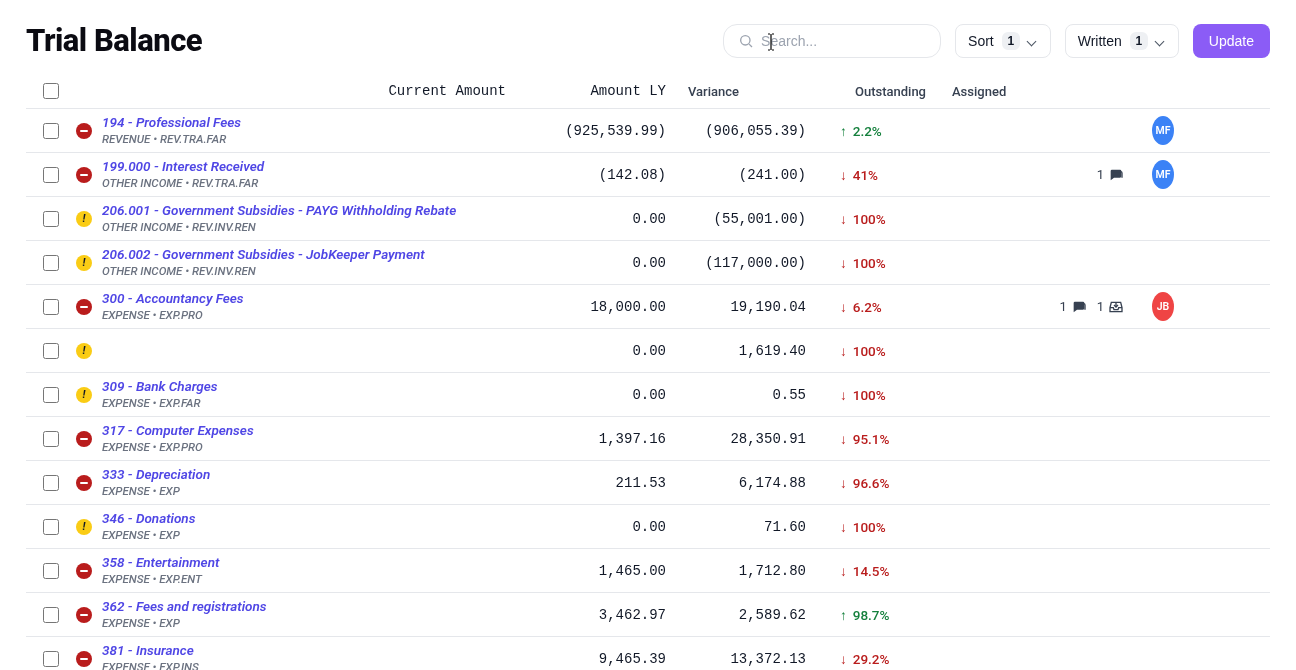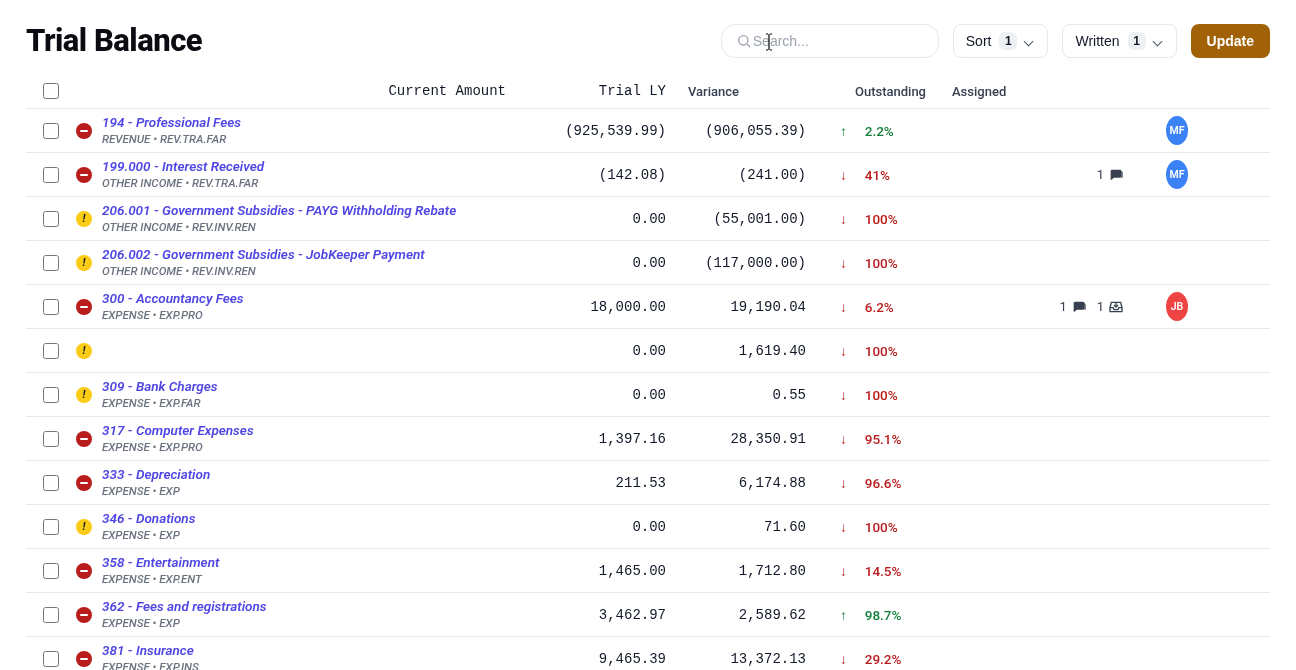--- a/index.html
+++ b/index.html
@@ -13,21 +13,21 @@
   .wrap { padding: 22px 26px 0 26px; width: 1296px; }
   .top {
     display: flex; align-items: center; justify-content: space-between;
     margin-bottom: 20px;
   }
   .title {
     font-size: 31px; font-weight: 800; letter-spacing: -0.5px; color:#0b0b12;
   }
   .controls { display: flex; align-items: center; gap: 14px; }
   .search {
-    display: flex; align-items: center; gap: 1px;
+    display: flex; align-items: center; gap: 7px;
     width: 218px; height: 34px; padding: 8px 14px;
     border: 1px solid #e5e7eb; border-radius: 14px;
     color:#6b7280;
   }
   .search input {
     border:none; outline:none; font-size:14px; width:100%; color:#374151;
   }
   .search input::placeholder { color:#9ca3af; }
   .pillbtn {
     display:flex; align-items:center; gap:8px;
@@ -36,21 +36,21 @@
     font-size:14px; color:#111827; cursor:pointer;
   }
   .badge {
     background:#eef0f3; color:#111827; border-radius:6px;
     min-width:18px; height:18px; font-size:12px;
     display:inline-flex; align-items:center; justify-content:center;
     font-weight:600; padding:0 5px;
   }
   .primary {
     height:34px; padding:0 16px; border:none; border-radius:8px;
-    background:#a16207; color:#fff; font-weight:700; font-size:14px; cursor:pointer;
+    background:#8b5cf6; color:#fff; font-weight:400; font-size:14px; cursor:pointer;
   }
   .chev { width:10px; height:10px; display:inline-block; position:relative; }
   .chev::after {
     content:""; position:absolute; left:0; top:2px;
     width:6px; height:6px; border-right:1.5px solid #4b5563; border-bottom:1.5px solid #4b5563;
     transform: rotate(45deg);
   }
   
   .thead {
     display:grid;
@@ -84,37 +84,37 @@
   }
   .dot.red { background:#b91c1c; }
   .dot.red::after { content:""; width:8px; height:2px; background:#fff; border-radius:1px; }
   .dot.yellow { background:#facc15; }
   .dot.yellow::after { content:"!"; color:#111827; font-weight:700; font-size:11px; }
   .acc-text { display:flex; flex-direction:column; line-height:1.25; }
   .acc-name { color:#4f46e5; font-weight:600; cursor:pointer; font-size:13.5px; }
   .acc-sub { color:#6b7280; font-size:11.5px; font-weight:500; margin-top:1px; }
   .c-current, .c-ly { font-size:14px; color:#111827;font-family:Liberation Mono, monospace; }
   .var {
-    display:inline-flex; align-items:center; gap:18px;
+    display:inline-flex; align-items:center; gap:6px;
     font-size:13.5px; padding-left:12px; font-weight:500;
   }
   .var.up { color:#15803d; }
   .var.down { color:#b91c1c; }
   .arrow-up::before { content:"↑"; }
   .arrow-down::before { content:"↓"; }
   .out {
     display:flex; justify-content:flex-end; align-items:center; gap:10px;
     padding-right:22px; color:#374151; font-size:13px;
   }
   .out .gitem { display:inline-flex; align-items:center; gap:4px; }
   .icon { display:inline-flex; }
   .avatar {
     width:22px; height:29px; border-radius:50%;
     display:inline-flex; align-items:center; justify-content:center;
-    color:#fff; font-size:10.5px; font-weight:600;margin-left:14px;
+    color:#fff; font-size:10.5px; font-weight:600;
   }
   .av-blue { background:#3b82f6; }
   .av-red { background:#ef4444; }
   .caret-svg { stroke:#000; fill:#000; }
   .search-holder { position:relative; }
   .caret-pos { position:absolute; left:42px; top:8px; }
 </style>
 </head>
 <body>
 
@@ -148,21 +148,21 @@
       </button>
       <button class="primary">Update</button>
     </div>
   </div>
 
   <div class="thead">
     <div class="c-check">
         <input type="checkbox" class="chk" style="">
       </div>
     <div class="c-current">Current Amount</div>
-    <div class="c-ly">Trial LY</div>
+    <div class="c-ly">Amount LY</div>
     <div class="c-variance">Variance</div>
     <div class="c-outstanding">Outstanding</div>
     <div class="c-assigned">Assigned</div>
   </div>
 
   <div id="rows">
       <div class="row">
         <div class="c-check">
           <input type="checkbox" class="chk" style="">
         </div>

